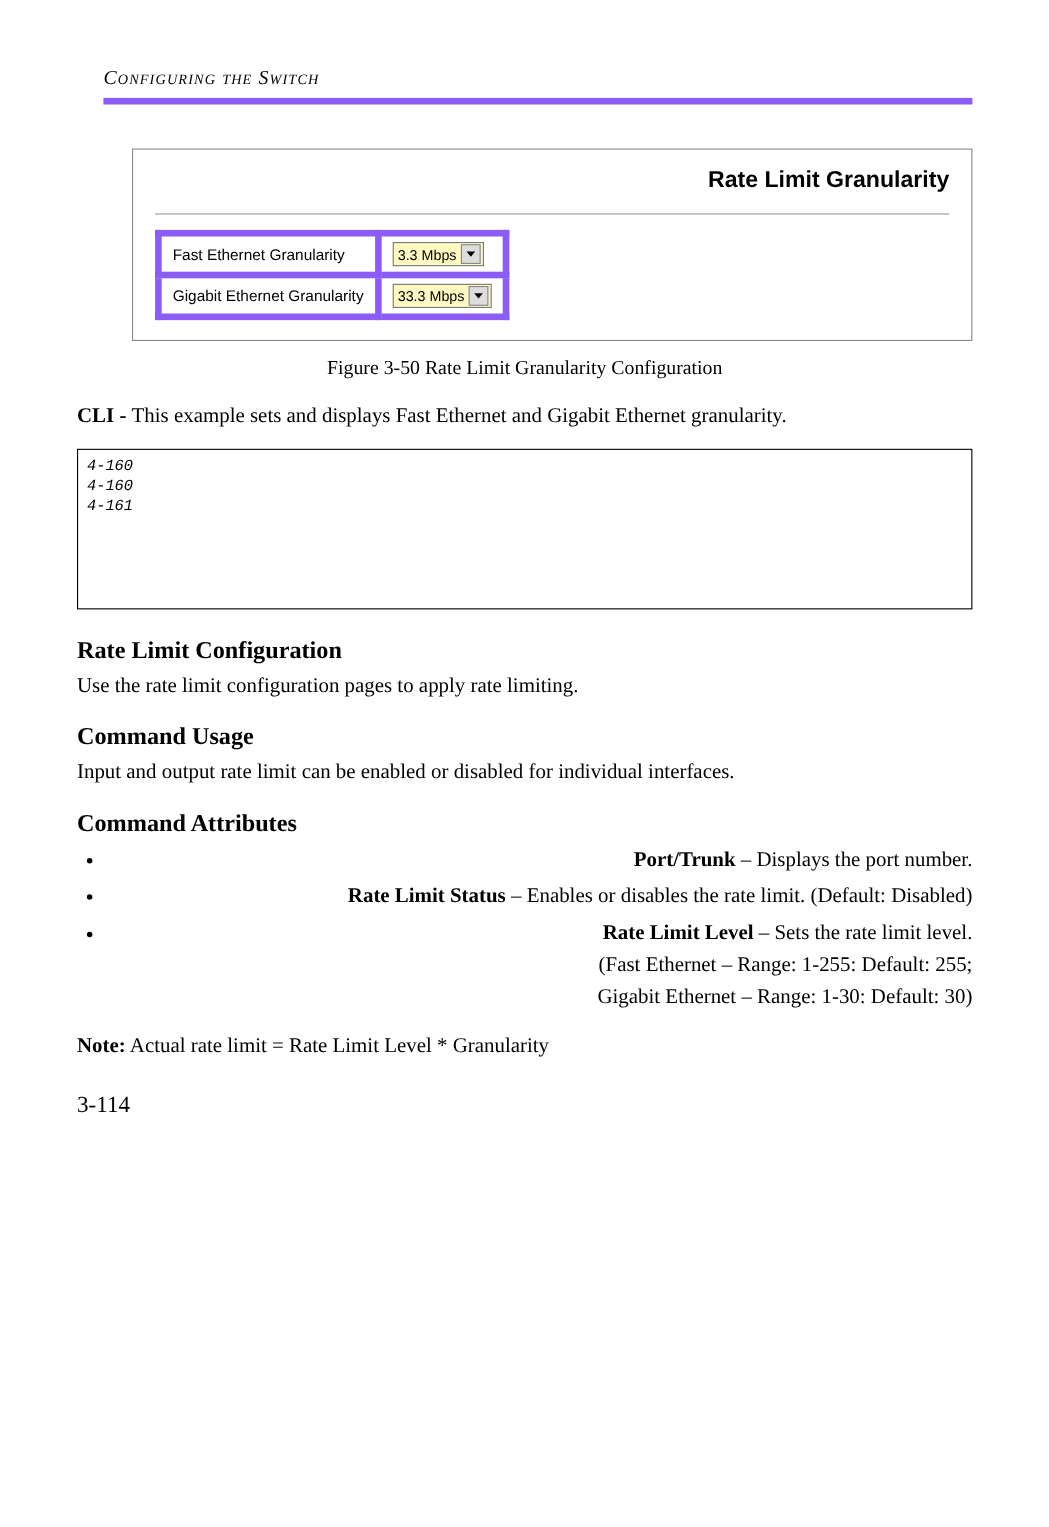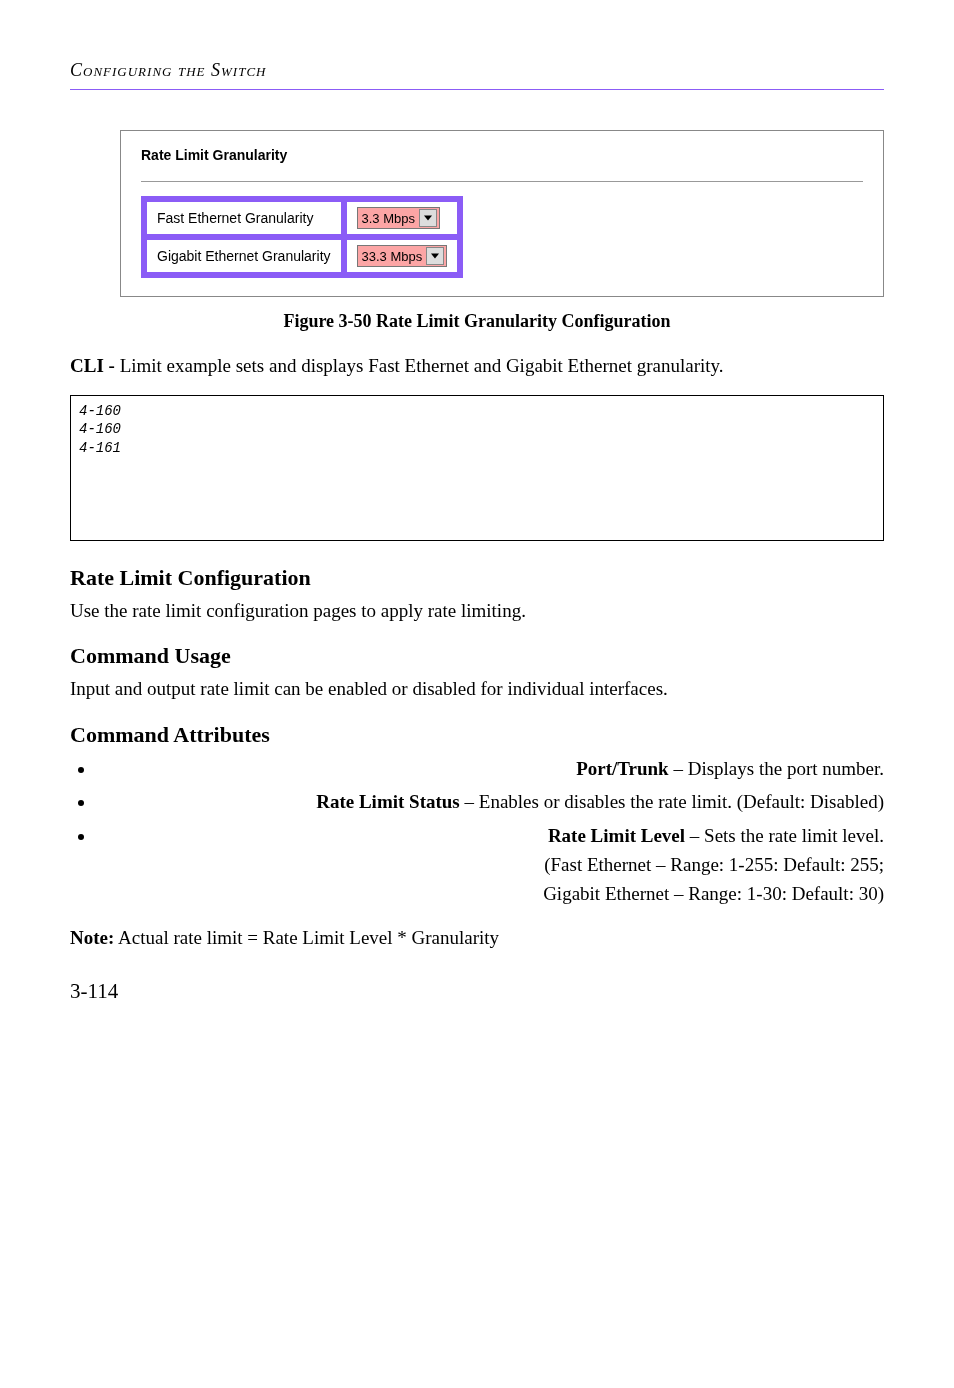--- a/index.html
+++ b/index.html
@@ -11,59 +11,61 @@
       width: 954px;
     }
     .page {
       padding: 60px 70px 40px 70px;
     }
     .header-section {
       font-style: italic;
       font-variant: small-caps;
       font-size: 18px;
       letter-spacing: 1px;
-      border-bottom: 1px solid #8b5cf6;
+      border-bottom: 6px solid #8b5cf6;
       padding-bottom: 8px;
       margin-bottom: 40px;
+      margin-left: 24px;
     }
     .intro-para {
       font-size: 19px;
       line-height: 1.5;
       margin: 0 0 20px 50px;
     }
     .figure-box {
       border: 1px solid #888;
       margin: 12px 0 12px 50px;
       padding: 12px 20px 18px 20px;
     }
     .figure-title {
       font-family: Arial, Helvetica, sans-serif;
       font-weight: bold;
-      font-size: 14px;
+      font-size: 21px;
       margin: 4px 0 18px 0;
+      text-align: right;
     }
     .figure-hr {
       border: none;
       border-top: 1px solid #999;
       margin: 6px 0 14px 0;
     }
     .gran-table {
       border-collapse: collapse;
       font-family: Arial, Helvetica, sans-serif;
       font-size: 14px;
     }
     .gran-table td {
       border: 6px solid #8b5cf6;
       padding: 5px 10px;
     }
     .select-like {
       display: inline-flex;
       align-items: center;
       border: 1px solid #777;
-      background: #fca5a5;
+      background: #fef9c3;
       font-family: Arial, Helvetica, sans-serif;
       font-size: 13px;
       height: 20px;
       padding: 0 2px 0 4px;
     }
     .select-arrow {
       display: inline-flex;
       align-items: center;
       justify-content: center;
       width: 16px;
@@ -71,21 +73,21 @@
       background: #ddd;
       border: 1px solid #888;
       margin-left: 4px;
     }
     .select-arrow svg {
       width: 8px;
       height: 6px;
     }
     .figure-caption {
       text-align: center;
-      font-weight: bold;
+      font-weight: normal;
       font-size: 18px;
       margin: 14px 0 20px 0;
     }
     .cli-para {
       font-size: 19px;
       line-height: 1.5;
       margin: 0 0 14px 0;
     }
     .code-block {
       border: 1px solid #000;
@@ -181,21 +183,21 @@
           </span>
         </td>
       </tr>
     </tbody>
       </table>
   </div>
 
   <div class="figure-caption">Figure 3-50  Rate Limit Granularity Configuration</div>
 
   <p class="cli-para">
-    <b>CLI - </b><span>Limit example sets and displays Fast Ethernet and Gigabit Ethernet granularity.</span>
+    <b>CLI - </b><span>This example sets and displays Fast Ethernet and Gigabit Ethernet granularity.</span>
   </p>
 
   <div class="code-block">
     <div class="code-right">4-160
 4-160
 4-161
 
 
 
 

